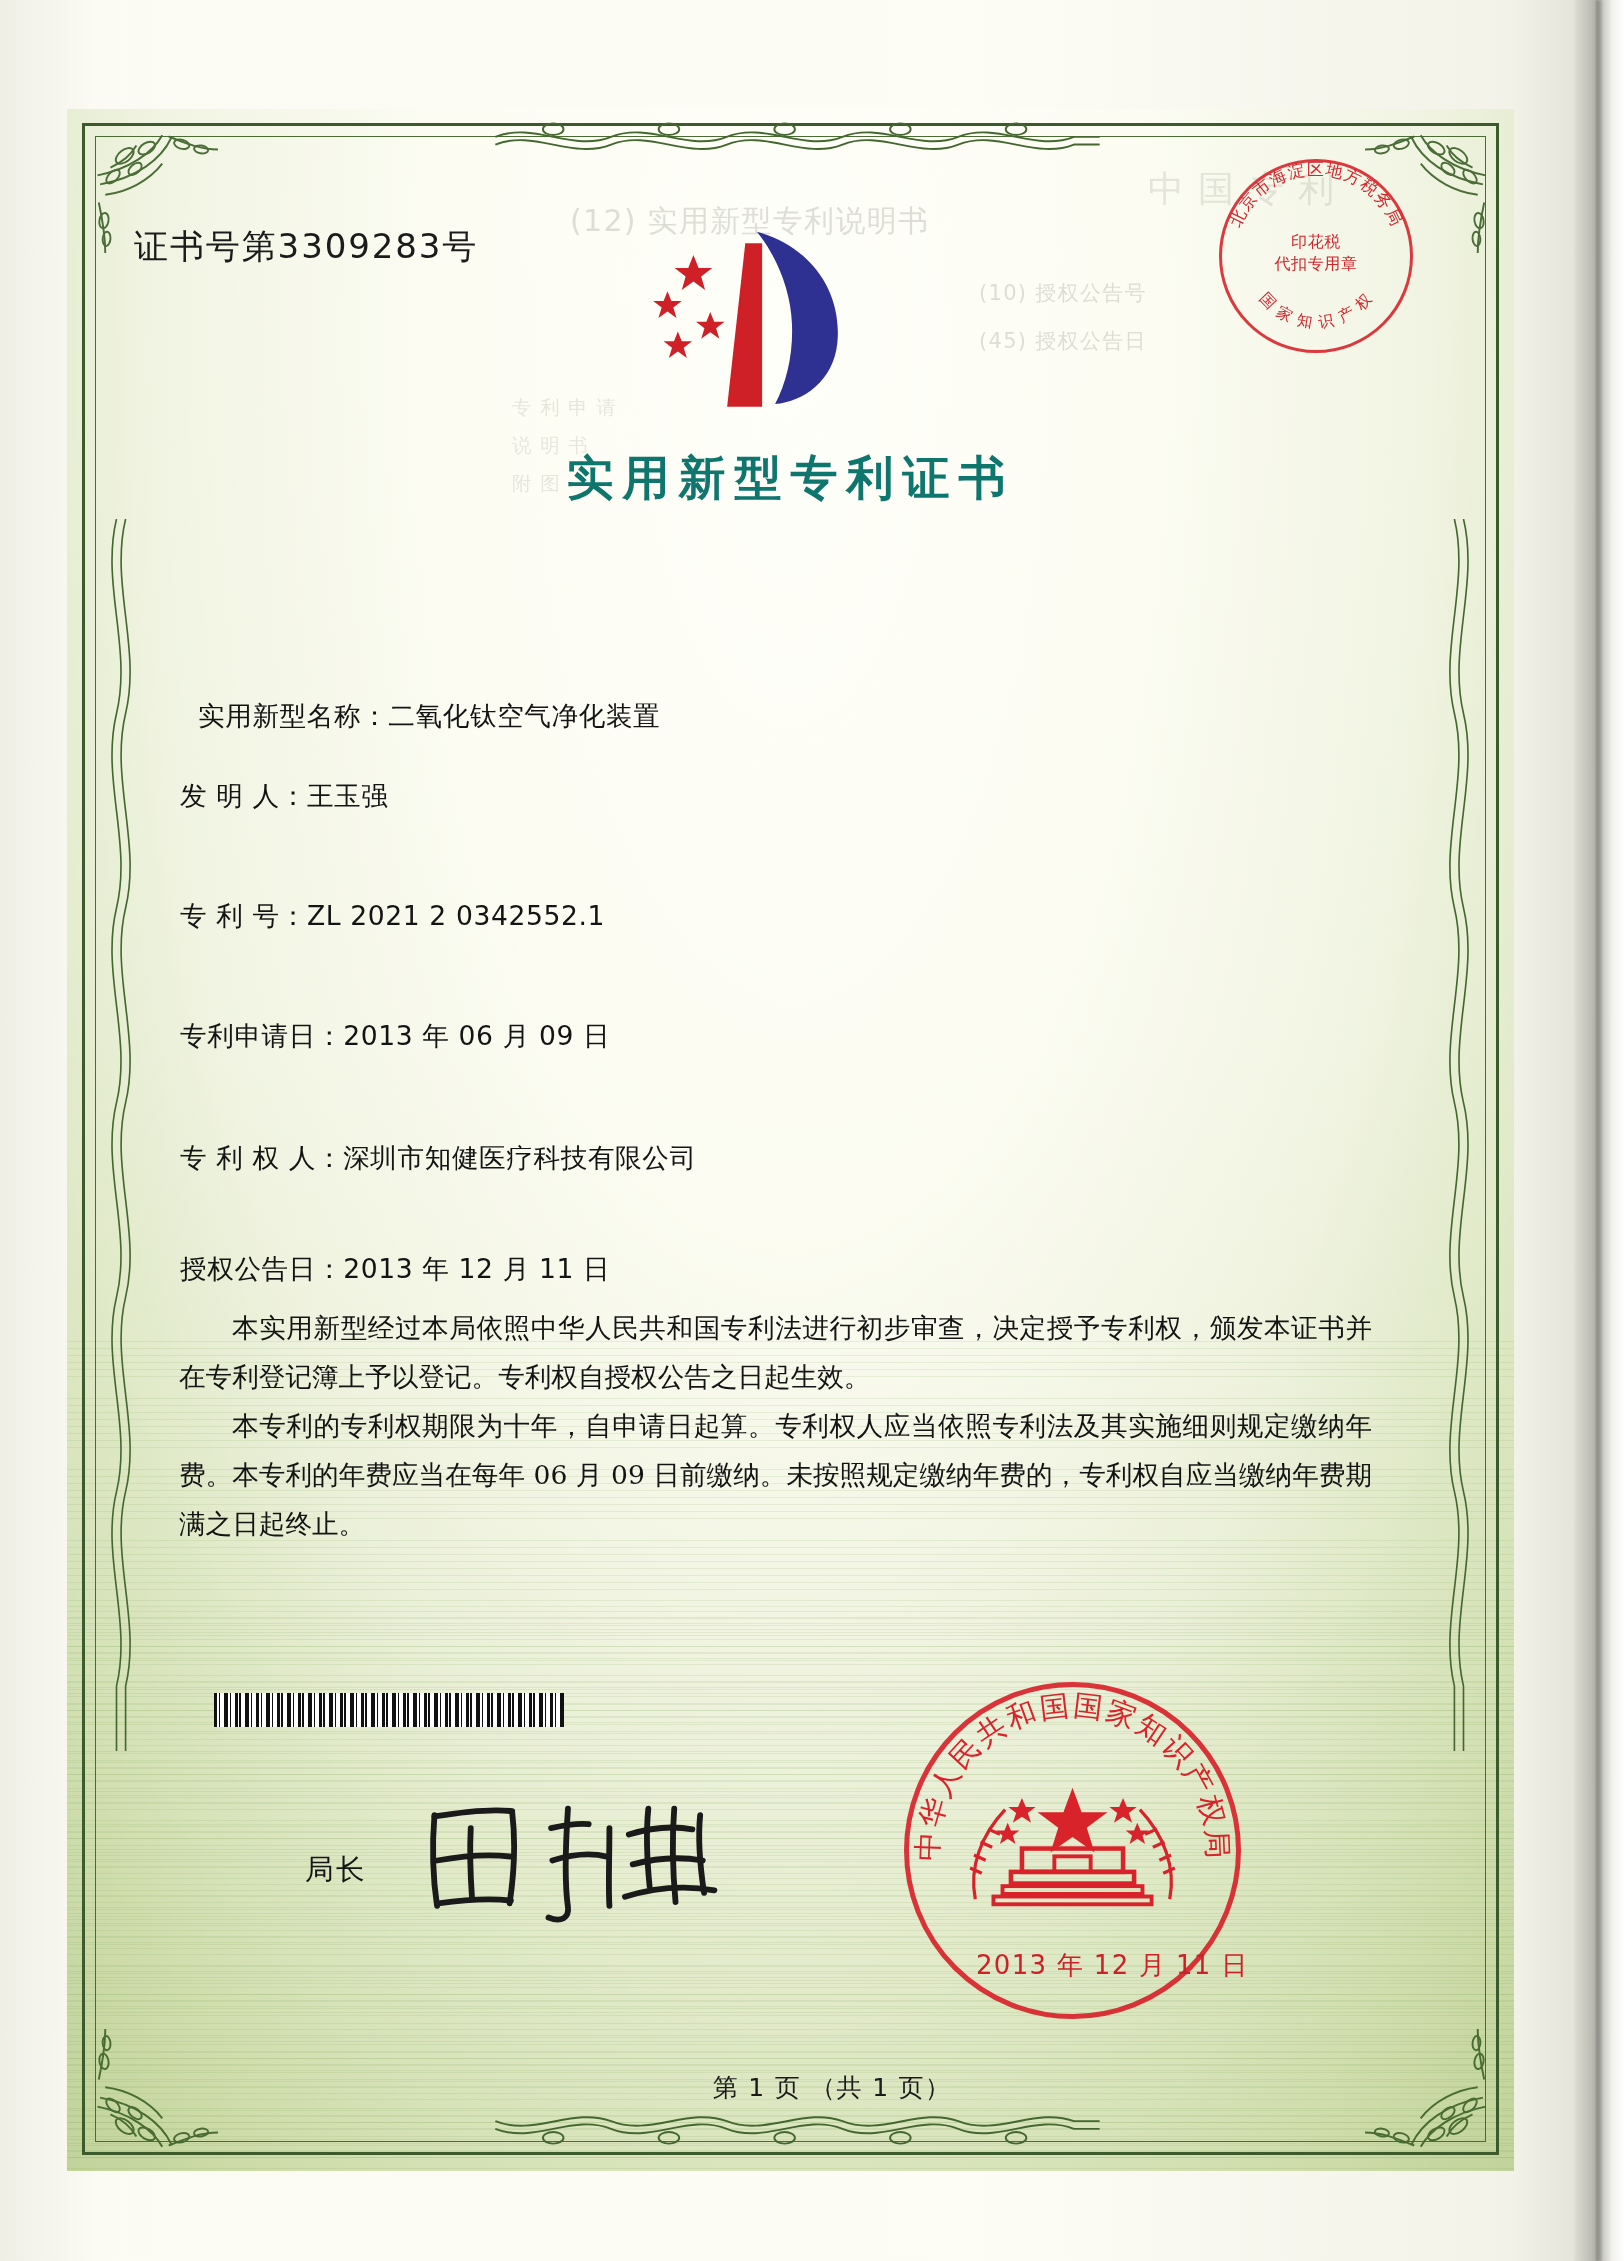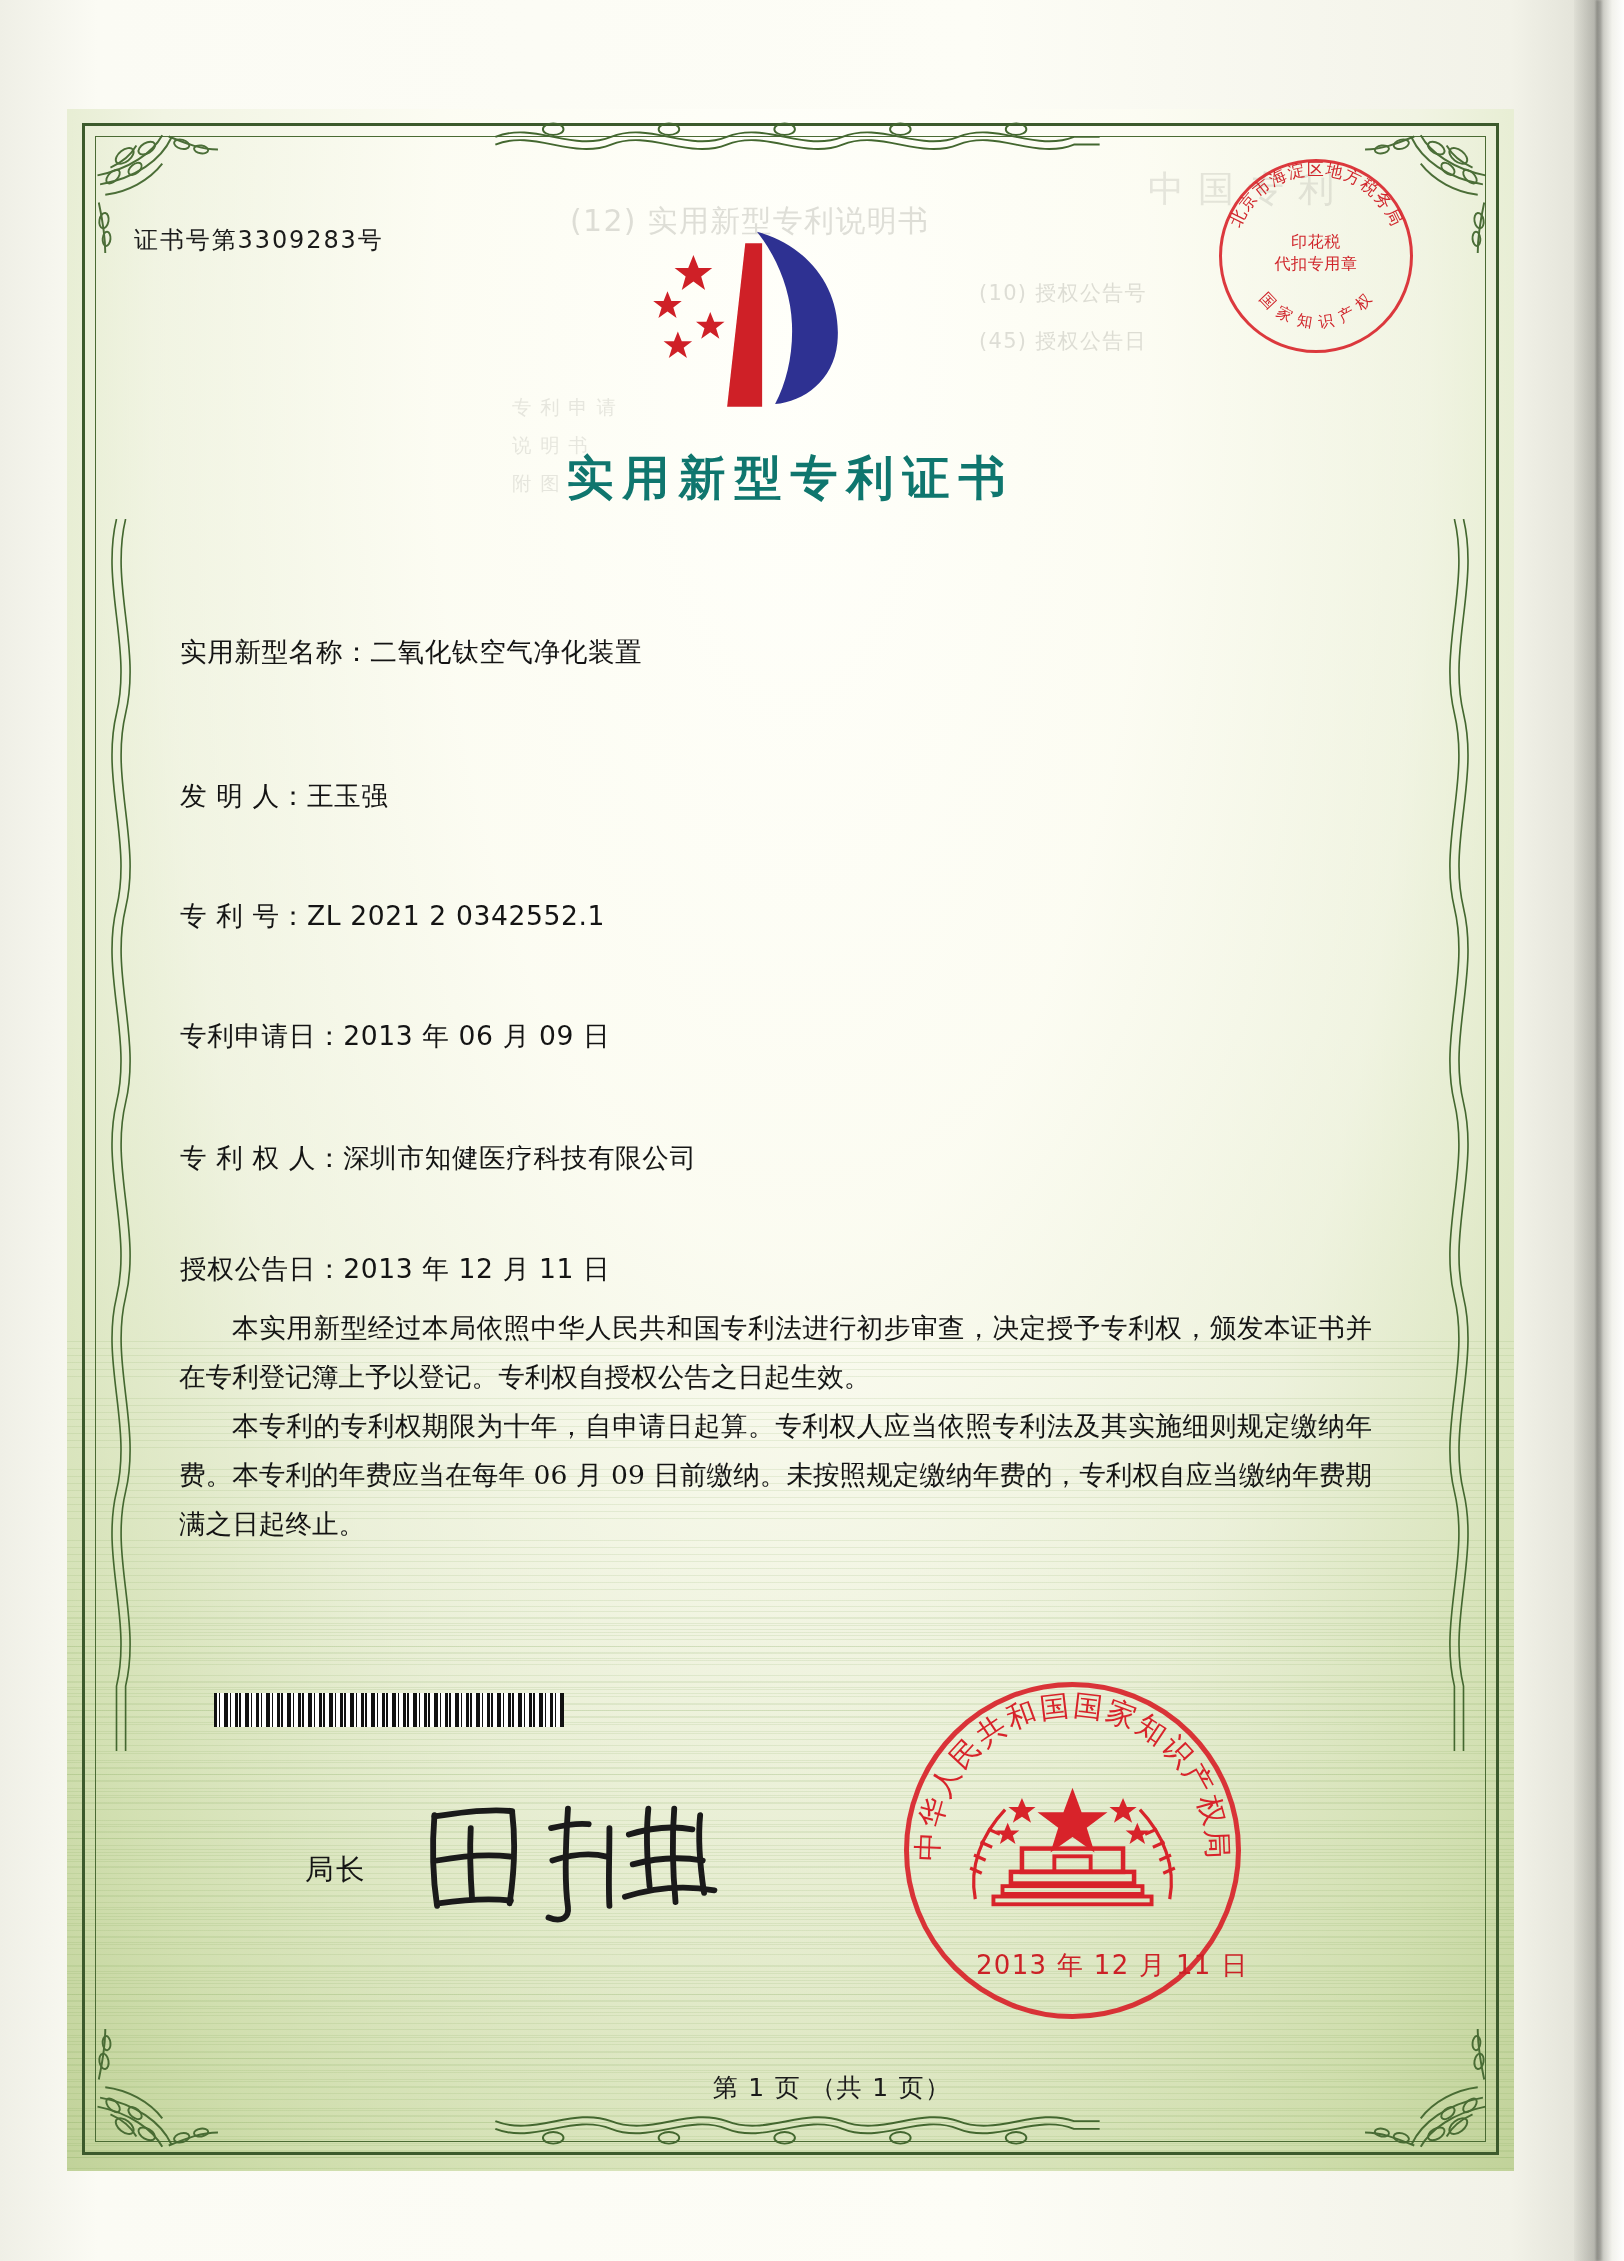--- a/index.html
+++ b/index.html
@@ -96,21 +96,21 @@
   }
   .edge-orn {
     position: absolute;
     color: #43672f;
   }
 
   
   #cert-no {
     position: absolute;
     left: 134px; top: 224px;
-    font-size: 24px;
+    font-size: 34px;
     color: #1b1b1b;
     letter-spacing: 1.9px;
     font-family: "DejaVu Sans", sans-serif;
   }
   #logo {
     position: absolute;
     left: 648px; top: 220px;
     width: 214px; height: 188px;
   }
   #main-title-wrap {
@@ -389,21 +389,21 @@
     <polygon points="30,110 36,125 52,125 39,135 44,151 30,141 16,151 21,135 8,125 24,125"></polygon>
     <polygon points="46,172 52,187 68,187 55,197 60,213 46,203 32,213 37,197 24,187 40,187"></polygon>
     <polygon points="96,142 102,157 118,157 105,167 110,183 96,173 82,183 87,167 74,157 90,157"></polygon>
   </g>
 </svg>
 
 <div id="main-title-wrap">
   <span>实用新型专利证书</span>
 </div>
 
-<div class="field" style="top:634px;">
+<div class="field" style="top:698px;margin-left:18px;">
   <span class="lbl">实用新型名称：</span><span class="val">二氧化钛空气净化装置</span>
 </div>
 <div class="field" style="top:778px;">
   <span class="lbl">发  明  人：</span><span class="val">王玉强</span>
 </div>
 <div class="field" style="top:898px;">
   <span class="lbl">专  利  号：</span><span class="val">ZL 2021 2 0342552.1</span>
 </div>
 <div class="field" style="top:1018px;">
   <span class="lbl">专利申请日：</span><span class="val">2013 年 06 月 09 日</span>

